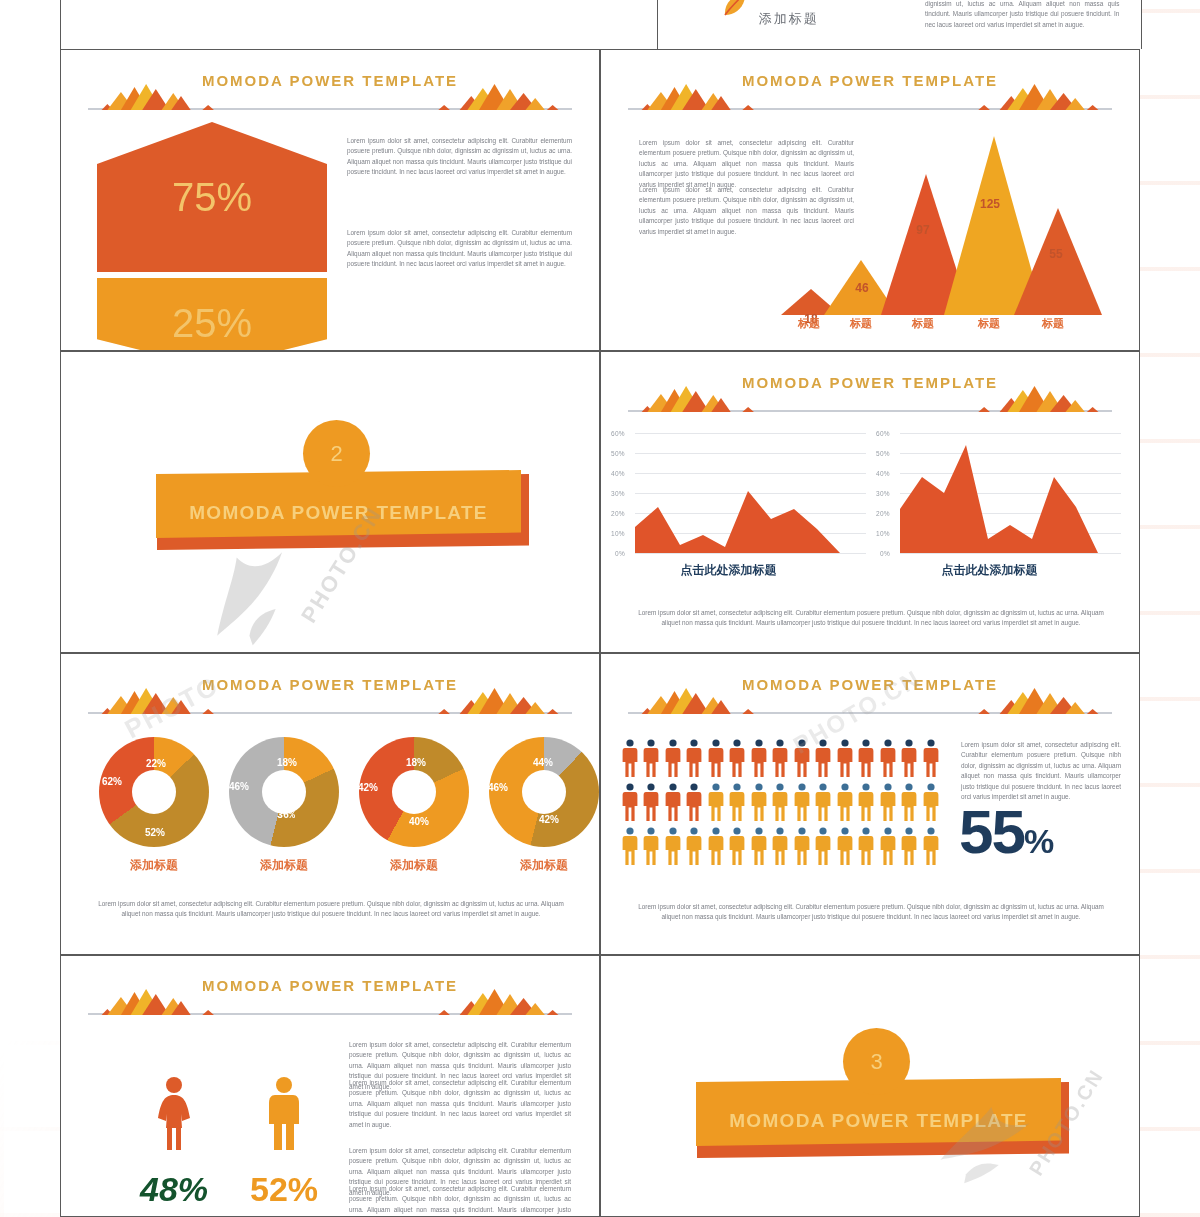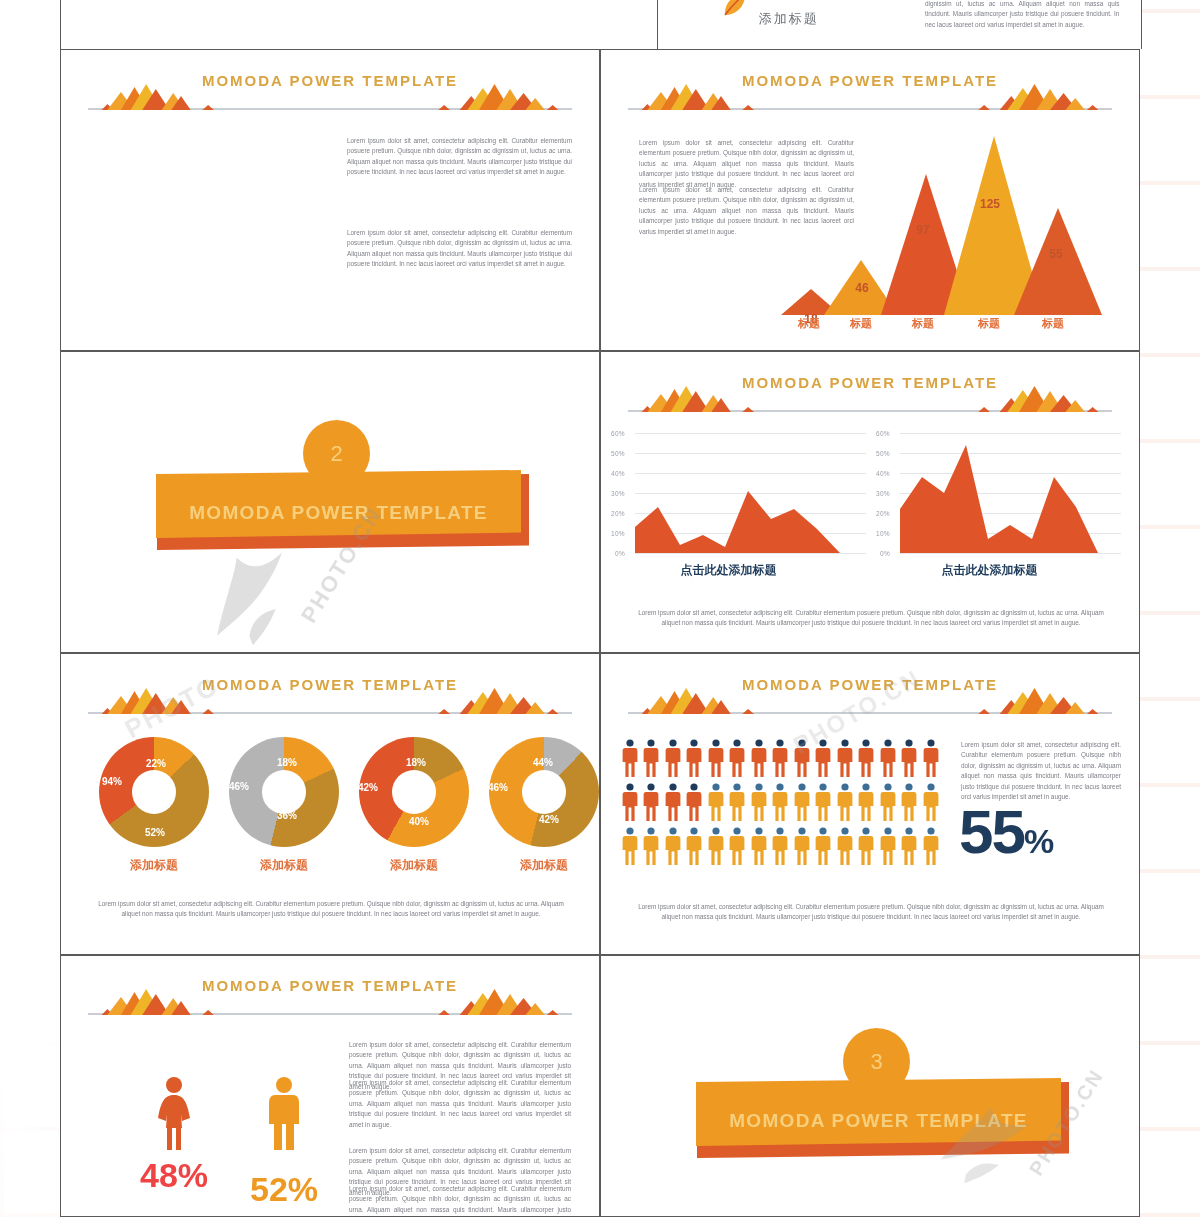--- a/index.html
+++ b/index.html
@@ -139,20 +139,34 @@
         <polygon points="44,26 56,12 68,26" fill="#dd5b29"></polygon>
         <polygon points="52,26 68,4 84,26" fill="#f0b429"></polygon>
         <polygon points="64,26 80,0 96,26" fill="#e8791f"></polygon>
         <polygon points="82,26 96,5 110,26" fill="#f0a22a"></polygon>
         <polygon points="96,26 110,9 124,26" fill="#dd5b29"></polygon>
         <polygon points="112,26 122,14 132,26" fill="#f0a22a"></polygon>
         <polygon points="134,26 140,21 146,26" fill="#dd5b29"></polygon>
       </svg>
     </div>
 
+    <div class="hexwrap" style="left:36px;top:72px;width:230px;height:150px;">
+      <div class="hex" style="width:230px;height:150px;
+          background:#dd5b29;
+          clip-path:polygon(50% 0%, 100% 28%, 100% 100%, 0% 100%, 0% 28%);">
+        <span class="val">75%</span>
+      </div>
+    </div>
+    <div class="hexwrap" style="left:36px;top:228px;width:230px;height:90px;">
+      <div class="hex" style="width:230px;height:90px;
+          background:#ee9a22;
+          clip-path:polygon(0% 0%, 100% 0%, 100% 68%, 50% 100%, 0% 68%);">
+        <span class="val">25%</span>
+      </div>
+    </div>
     <div style="position:absolute;left:286px;top:86px;width:225px;">
       <div class="lorem">Lorem ipsum dolor sit amet, consectetur adipiscing elit. Curabitur elementum posuere pretium. Quisque nibh dolor, dignissim ac dignissim ut, luctus ac urna. Aliquam aliquet non massa quis tincidunt. Mauris ullamcorper justo tristique dui posuere tincidunt. In nec lacus laoreet orci varius imperdiet sit amet in augue.</div>
     </div>
     <div style="position:absolute;left:286px;top:178px;width:225px;">
       <div class="lorem">Lorem ipsum dolor sit amet, consectetur adipiscing elit. Curabitur elementum posuere pretium. Quisque nibh dolor, dignissim ac dignissim ut, luctus ac urna. Aliquam aliquet non massa quis tincidunt. Mauris ullamcorper justo tristique dui posuere tincidunt. In nec lacus laoreet orci varius imperdiet sit amet in augue.</div>
     </div>
   </div>
 
   <div class="slide" style="left:540px;top:49px;width:540px;height:302px;">
     <div class="hdr">
@@ -325,29 +339,29 @@
         <polygon points="134,26 140,21 146,26" fill="#dd5b29"></polygon>
       </svg>
     </div>
 
     <div class="donut" style="left:38px;top:83px;width:110px;height:110px;
         background:conic-gradient(#ee9a22 0 13%, #c08a2a 13% 65%, #e0542a 65% 100%);">
       <div class="hole" style="left:33px;top:33px;width:44px;height:44px;"></div>
     </div>
     <div class="dlab" style="left:85px;top:104px;">22%</div>
     <div class="dlab" style="left:84px;top:173px;">52%</div>
-    <div class="dlab" style="left:41px;top:122px;">94%</div>
+    <div class="dlab" style="left:41px;top:122px;">62%</div>
     <div class="dtitle" style="left:33px;top:203px;width:120px;">添加标题</div>
 
     <div class="donut" style="left:168px;top:83px;width:110px;height:110px;
         background:conic-gradient(#ee9a22 0 18%, #c08a2a 18% 54%, #b4b4b4 54% 100%);">
       <div class="hole" style="left:33px;top:33px;width:44px;height:44px;"></div>
     </div>
     <div class="dlab" style="left:216px;top:103px;">18%</div>
-    <div class="dlab" style="left:216px;top:156px;">36%</div>
+    <div class="dlab" style="left:216px;top:156px;font-family:Liberation Mono, monospace;">36%</div>
     <div class="dlab" style="left:168px;top:127px;">46%</div>
     <div class="dtitle" style="left:163px;top:203px;width:120px;">添加标题</div>
 
     <div class="donut" style="left:298px;top:83px;width:110px;height:110px;
         background:conic-gradient(#c08a2a 0 18%, #ee9a22 18% 58%, #e0542a 58% 100%);">
       <div class="hole" style="left:33px;top:33px;width:44px;height:44px;"></div>
     </div>
     <div class="dlab" style="left:345px;top:103px;">18%</div>
     <div class="dlab" style="left:348px;top:162px;">40%</div>
     <div class="dlab" style="left:297px;top:128px;">42%</div>
@@ -617,21 +631,21 @@
       </svg>
     </div>
 
     <div class="gfig" style="left:68px;top:120px;width:90px;">
       <svg width="44" height="76" viewBox="0 0 44 76">
         <circle cx="22" cy="9" r="8" fill="#dd5b29"></circle>
         <path d="M22 19 C13 19 9 25 6 42 L14 45 L15 38 L14 52 L30 52 L29 38 L30 45 L38 42 C35 25 31 19 22 19Z" fill="#dd5b29"></path>
         <rect x="15" y="52" width="5" height="22" fill="#dd5b29"></rect>
         <rect x="24" y="52" width="5" height="22" fill="#dd5b29"></rect>
       </svg>
-      <div class="gval" style="color:#ef4444;">48%</div>
+      <div class="gval" style="color:#14532d;margin-top:14px;font-style:italic;">48%</div>
     </div>
 
     <div class="gfig" style="left:178px;top:120px;width:90px;">
       <svg width="44" height="76" viewBox="0 0 44 76">
         <circle cx="22" cy="9" r="8" fill="#ee9a22"></circle>
         <path d="M13 19 L31 19 C35 19 37 22 37 27 L37 48 L7 48 L7 27 C7 22 9 19 13 19Z" fill="#ee9a22"></path>
         <rect x="12" y="48" width="8" height="26" fill="#ee9a22"></rect>
         <rect x="24" y="48" width="8" height="26" fill="#ee9a22"></rect>
       </svg>
       <div class="gval" style="color:#ee9a22;margin-top:14px;">52%</div>

